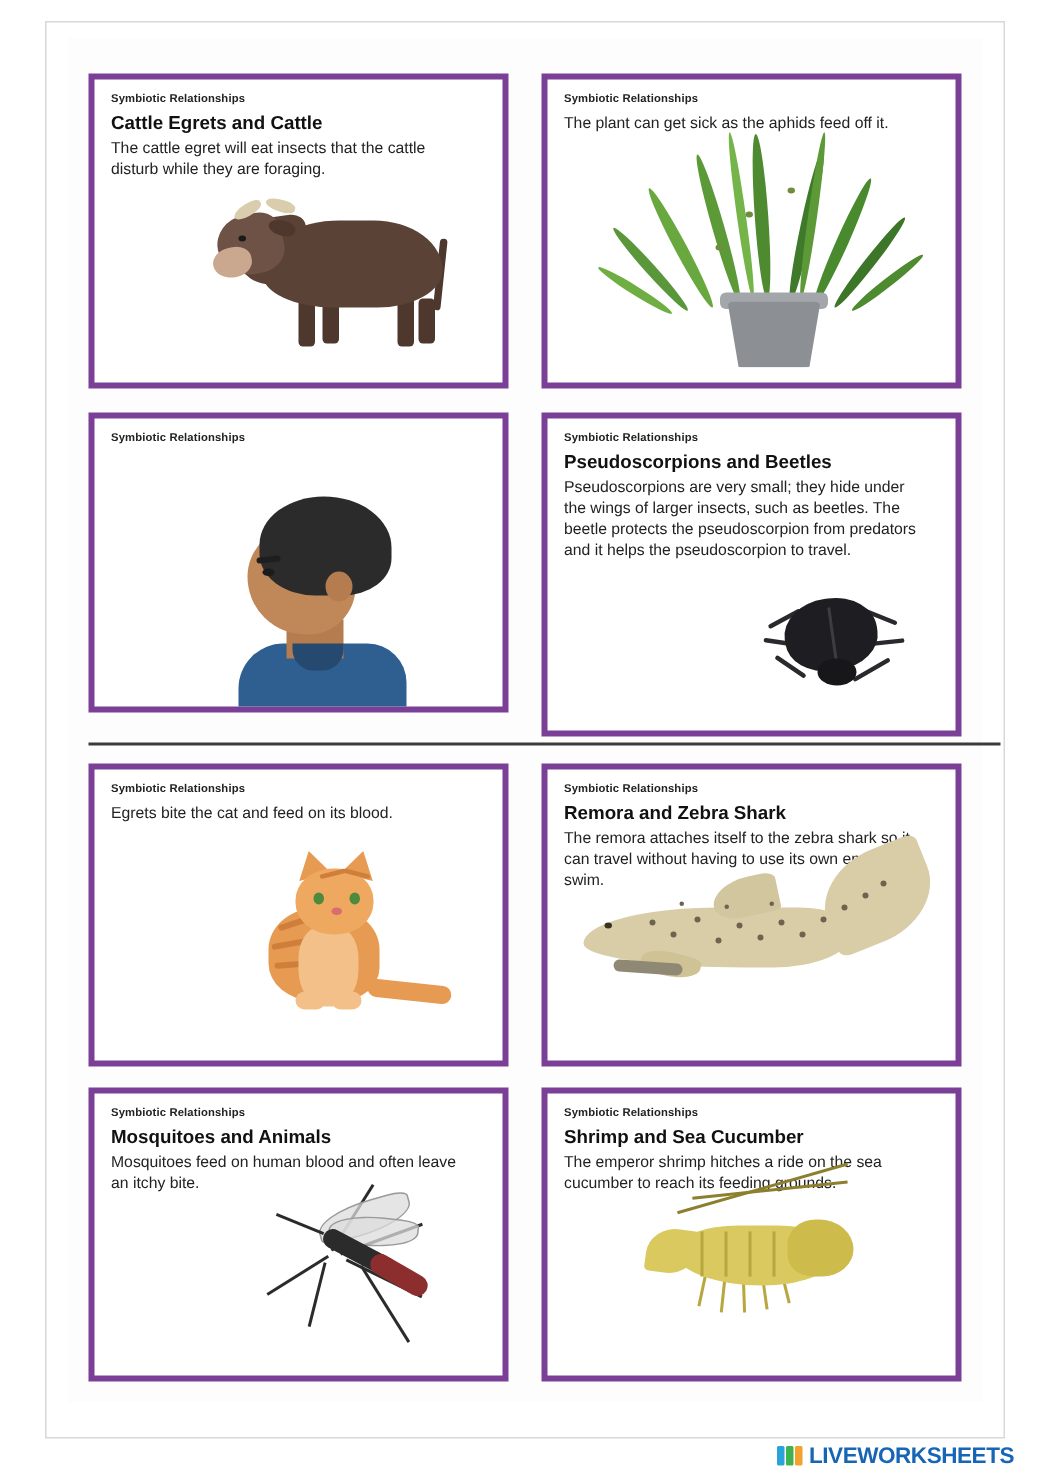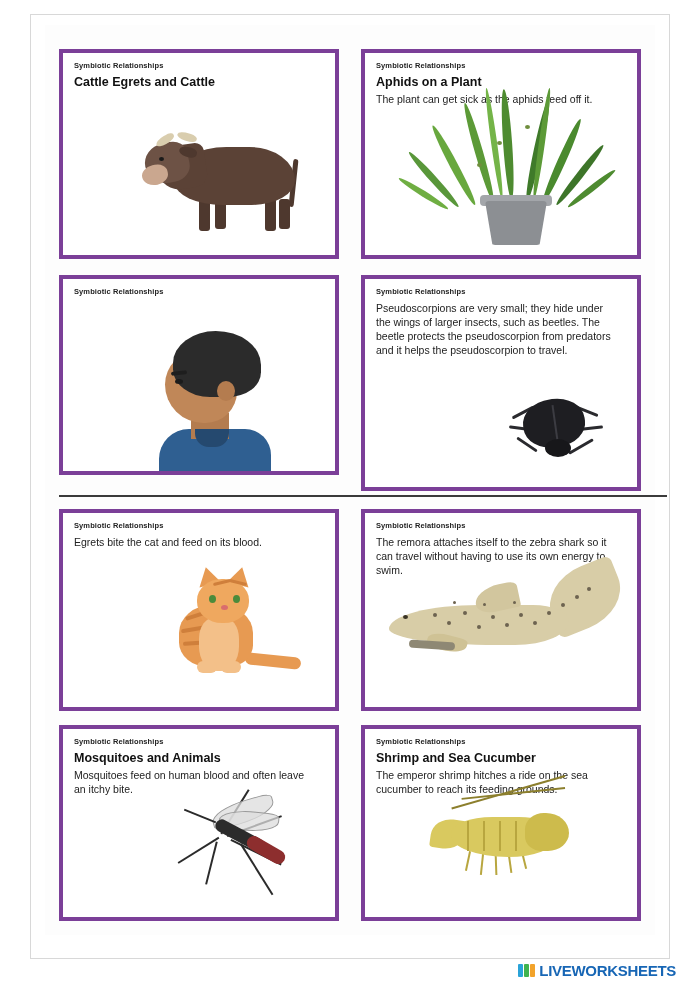--- a/index.html
+++ b/index.html
@@ -414,20 +414,21 @@
 <div class="page">
   <div class="sheet">
     <div class="divider d1"></div>
 
     <div class="grid">
 
       <div class="card" style="left:14px; top:24px; width:280px; height:210px;">
         <div class="inner">
           <div class="kicker">Symbiotic Relationships</div>
           <div class="title">Cattle Egrets and Cattle</div>
+          <div class="body">The cattle egret will eat insects that the cattle disturb while they are foraging.</div>
           <div class="art" style="left:90px; top:72px; width:160px; height:120px;">
             <div class="cow-tail"></div>
             <div class="cow-leg a"></div>
             <div class="cow-leg b"></div>
             <div class="cow-leg c"></div>
             <div class="cow-leg d"></div>
             <div class="cow-body"></div>
             <div class="cow-neck"></div>
             <div class="cow-head"></div>
             <div class="cow-ear"></div>
@@ -435,21 +436,20 @@
             <div class="cow-horn r"></div>
             <div class="cow-muzzle"></div>
             <div class="cow-eye"></div>
           </div>
         </div>
       </div>
 
       <div class="card" style="left:316px; top:24px; width:280px; height:210px;">
         <div class="inner">
           <div class="kicker">Symbiotic Relationships</div>
-          <div class="title">Aphids on a Plant</div>
           <div class="body">The plant can get sick as the aphids feed off it.</div>
           <div class="art" style="left:62px; top:28px; width:180px; height:170px;">
             <div class="blade" style="left:80px; top:8px;  width:9px;  height:110px; transform: rotate(-4deg);  background:#4e8b30;"></div>
             <div class="blade" style="left:62px; top:18px; width:8px;  height:102px; transform: rotate(-16deg); background:#5c9a37;"></div>
             <div class="blade" style="left:96px; top:16px; width:8px;  height:104px; transform: rotate(12deg);  background:#3f7a2a;"></div>
             <div class="blade" style="left:44px; top:34px; width:8px;  height:90px;  transform: rotate(-28deg); background:#68a83e;"></div>
             <div class="blade" style="left:112px;top:30px; width:8px;  height:92px;  transform: rotate(24deg);  background:#4a8a2e;"></div>
             <div class="blade" style="left:28px; top:52px; width:7px;  height:74px;  transform: rotate(-42deg); background:#59973a;"></div>
             <div class="blade" style="left:126px;top:48px; width:7px;  height:76px;  transform: rotate(38deg);  background:#3d7529;"></div>
             <div class="blade" style="left:18px; top:70px; width:6px;  height:58px;  transform: rotate(-58deg); background:#6fae42;"></div>
@@ -477,20 +477,21 @@
             <div class="boy-brow"></div>
             <div class="boy-eye"></div>
             <div class="boy-collar"></div>
           </div>
         </div>
       </div>
 
       <div class="card" style="left:316px; top:250px; width:280px; height:216px;">
         <div class="inner">
           <div class="kicker">Symbiotic Relationships</div>
+          <div class="title">Pseudoscorpions and Beetles</div>
           <div class="body">Pseudoscorpions are very small; they hide under the wings of larger insects, such as beetles. The beetle protects the pseudoscorpion from predators and it helps the pseudoscorpion to travel.</div>
           <div class="art" style="left:140px; top:112px; width:120px; height:90px;">
             <div class="beetle-leg" style="left:6px;  top:20px; width:24px; height:3px; transform: rotate(-28deg);"></div>
             <div class="beetle-leg" style="left:4px;  top:36px; width:26px; height:3px; transform: rotate(8deg);"></div>
             <div class="beetle-leg" style="left:10px; top:52px; width:24px; height:3px; transform: rotate(34deg);"></div>
             <div class="beetle-leg" style="left:66px; top:18px; width:28px; height:3px; transform: rotate(22deg);"></div>
             <div class="beetle-leg" style="left:68px; top:36px; width:30px; height:3px; transform: rotate(-6deg);"></div>
             <div class="beetle-leg" style="left:62px; top:54px; width:28px; height:3px; transform: rotate(-30deg);"></div>
             <div class="beetle-shell"></div>
             <div class="beetle-head"></div>
@@ -519,20 +520,21 @@
             <div class="cat-nose"></div>
             <div class="cat-paw l"></div>
             <div class="cat-paw r"></div>
           </div>
         </div>
       </div>
 
       <div class="card" style="left:316px; top:484px; width:280px; height:202px;">
         <div class="inner">
           <div class="kicker">Symbiotic Relationships</div>
+          <div class="title">Remora and Zebra Shark</div>
           <div class="body">The remora attaches itself to the zebra shark so it can travel without having to use its own energy to swim.</div>
           <div class="art" style="left:14px; top:44px; width:256px; height:130px;">
             <div class="shark-tail"></div>
             <div class="shark-body"></div>
             <div class="shark-fin"></div>
             <div class="shark-pec"></div>
             <div class="remora"></div>
             <div class="shark-eye"></div>
             <div class="spot" style="left:54px;  top:56px; width:4px; height:4px;"></div>
             <div class="spot" style="left:68px;  top:64px; width:4px; height:4px;"></div>

